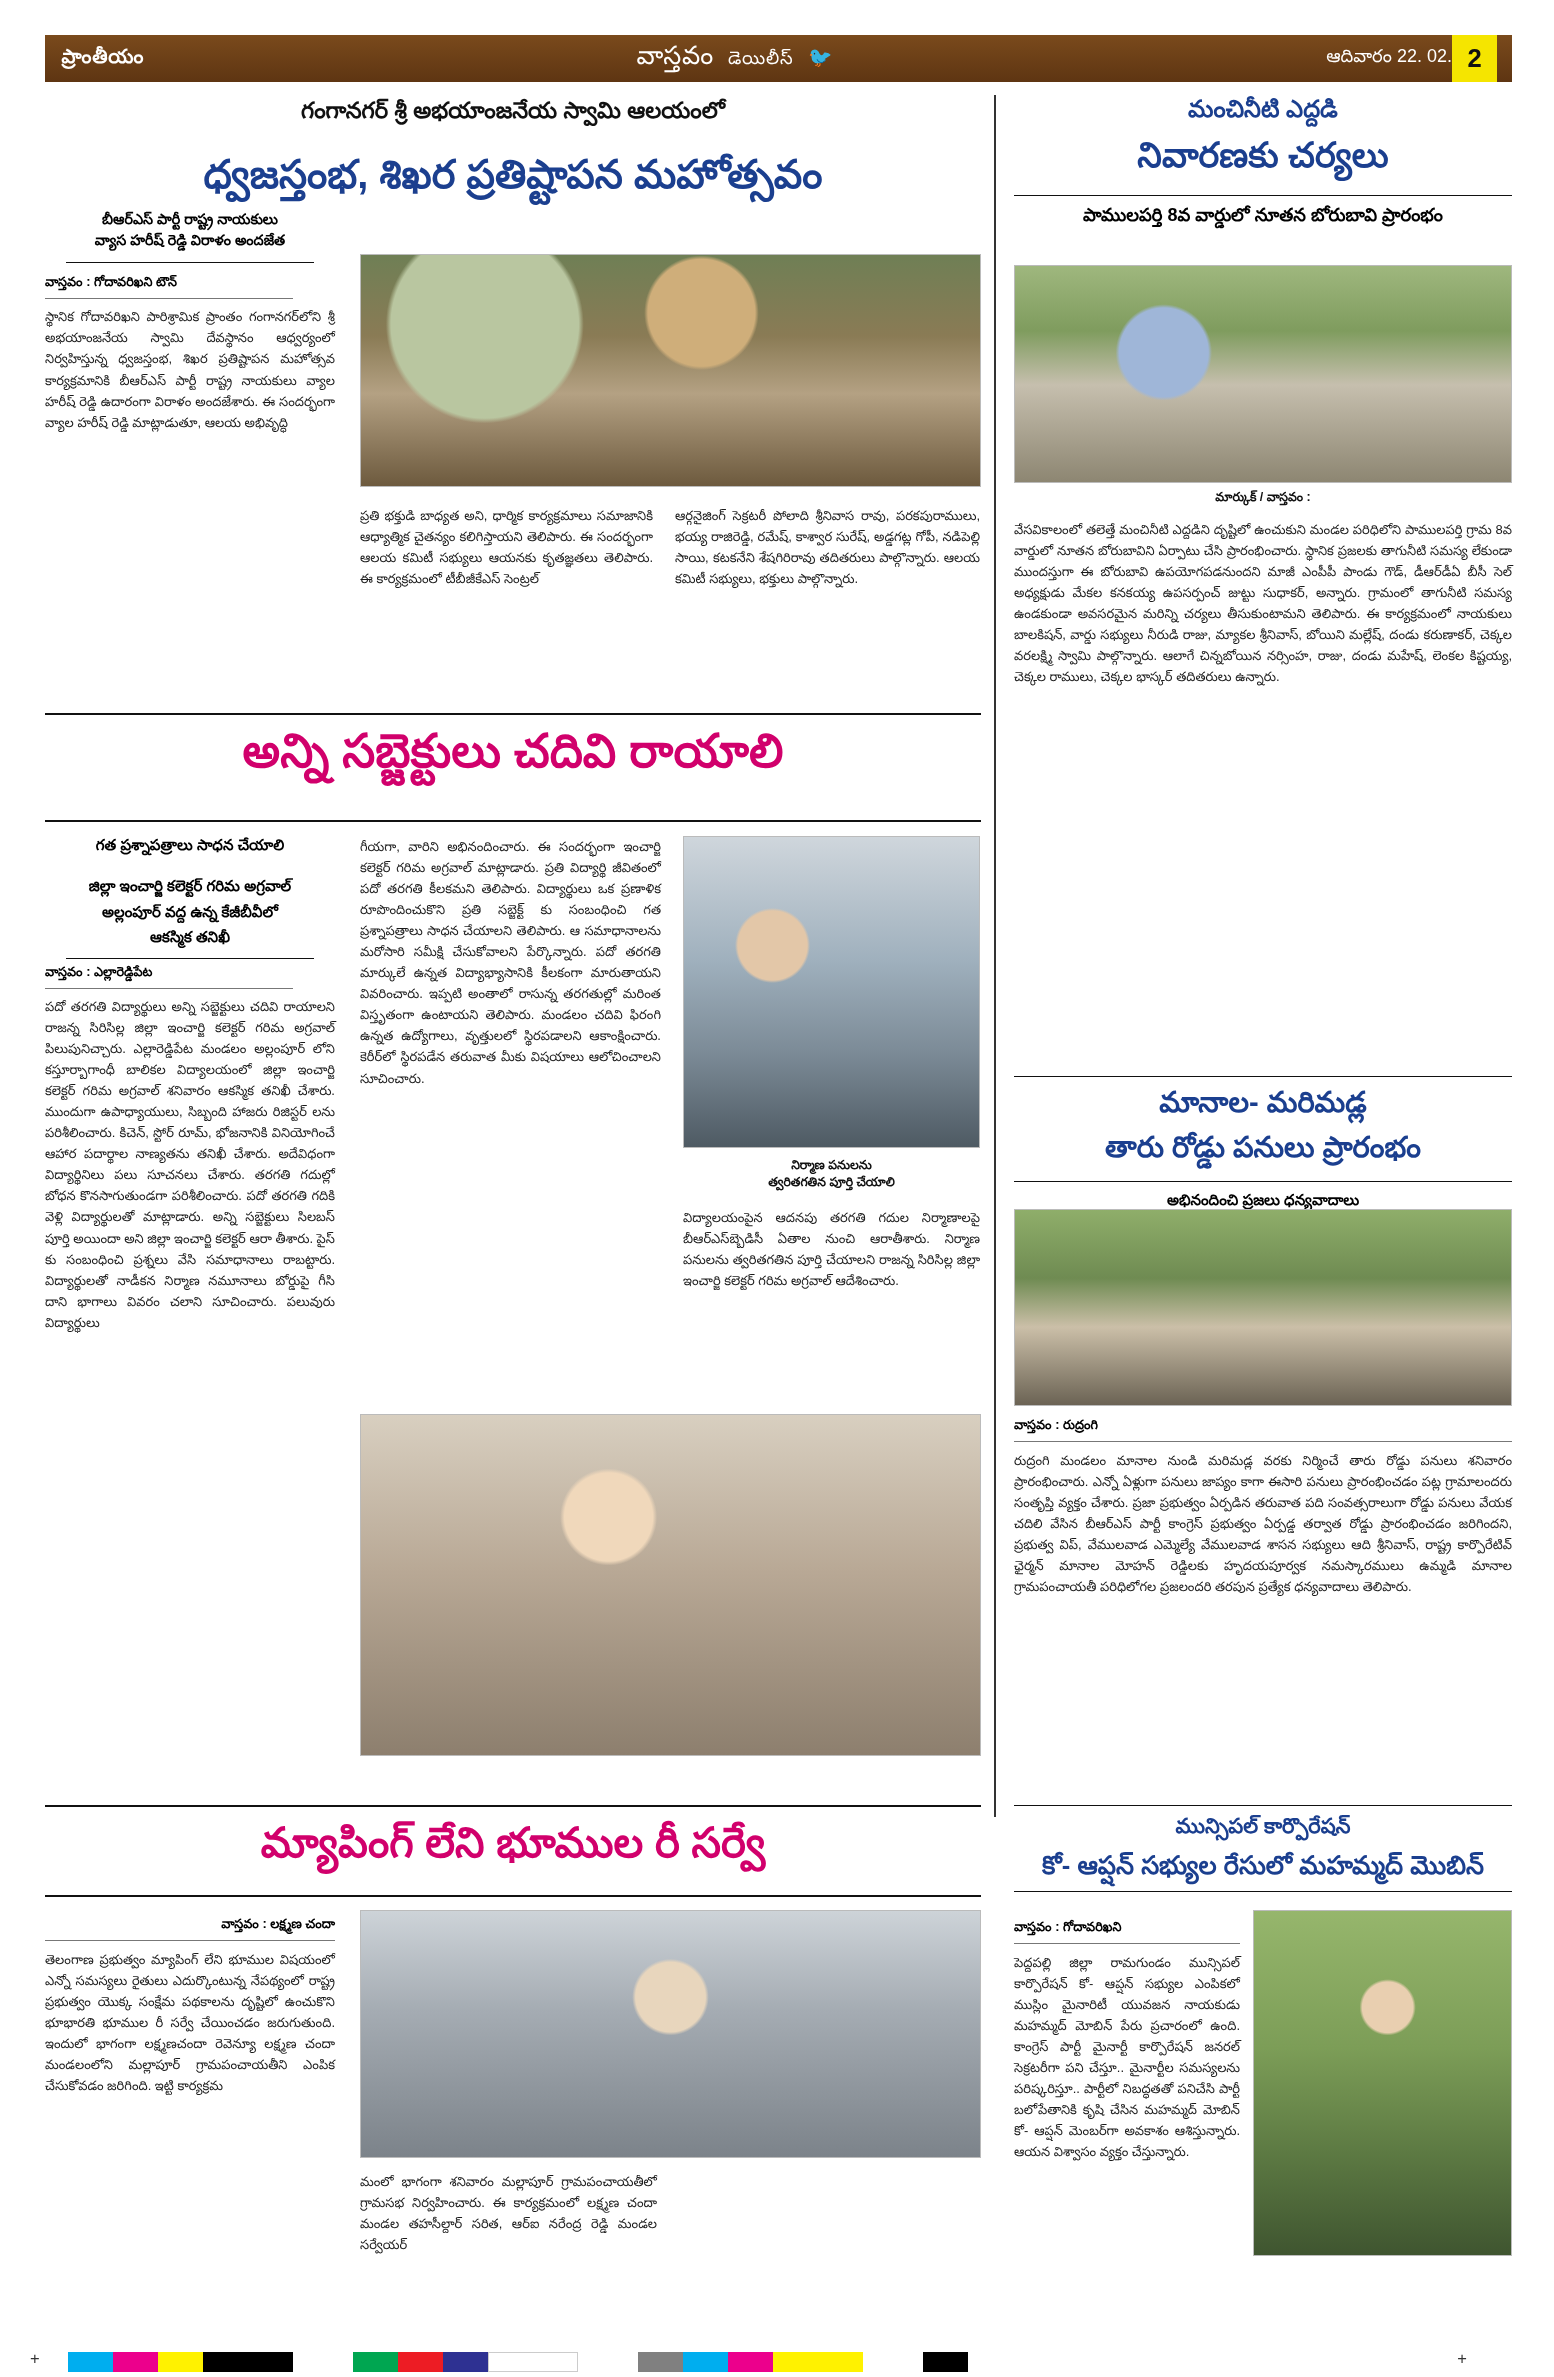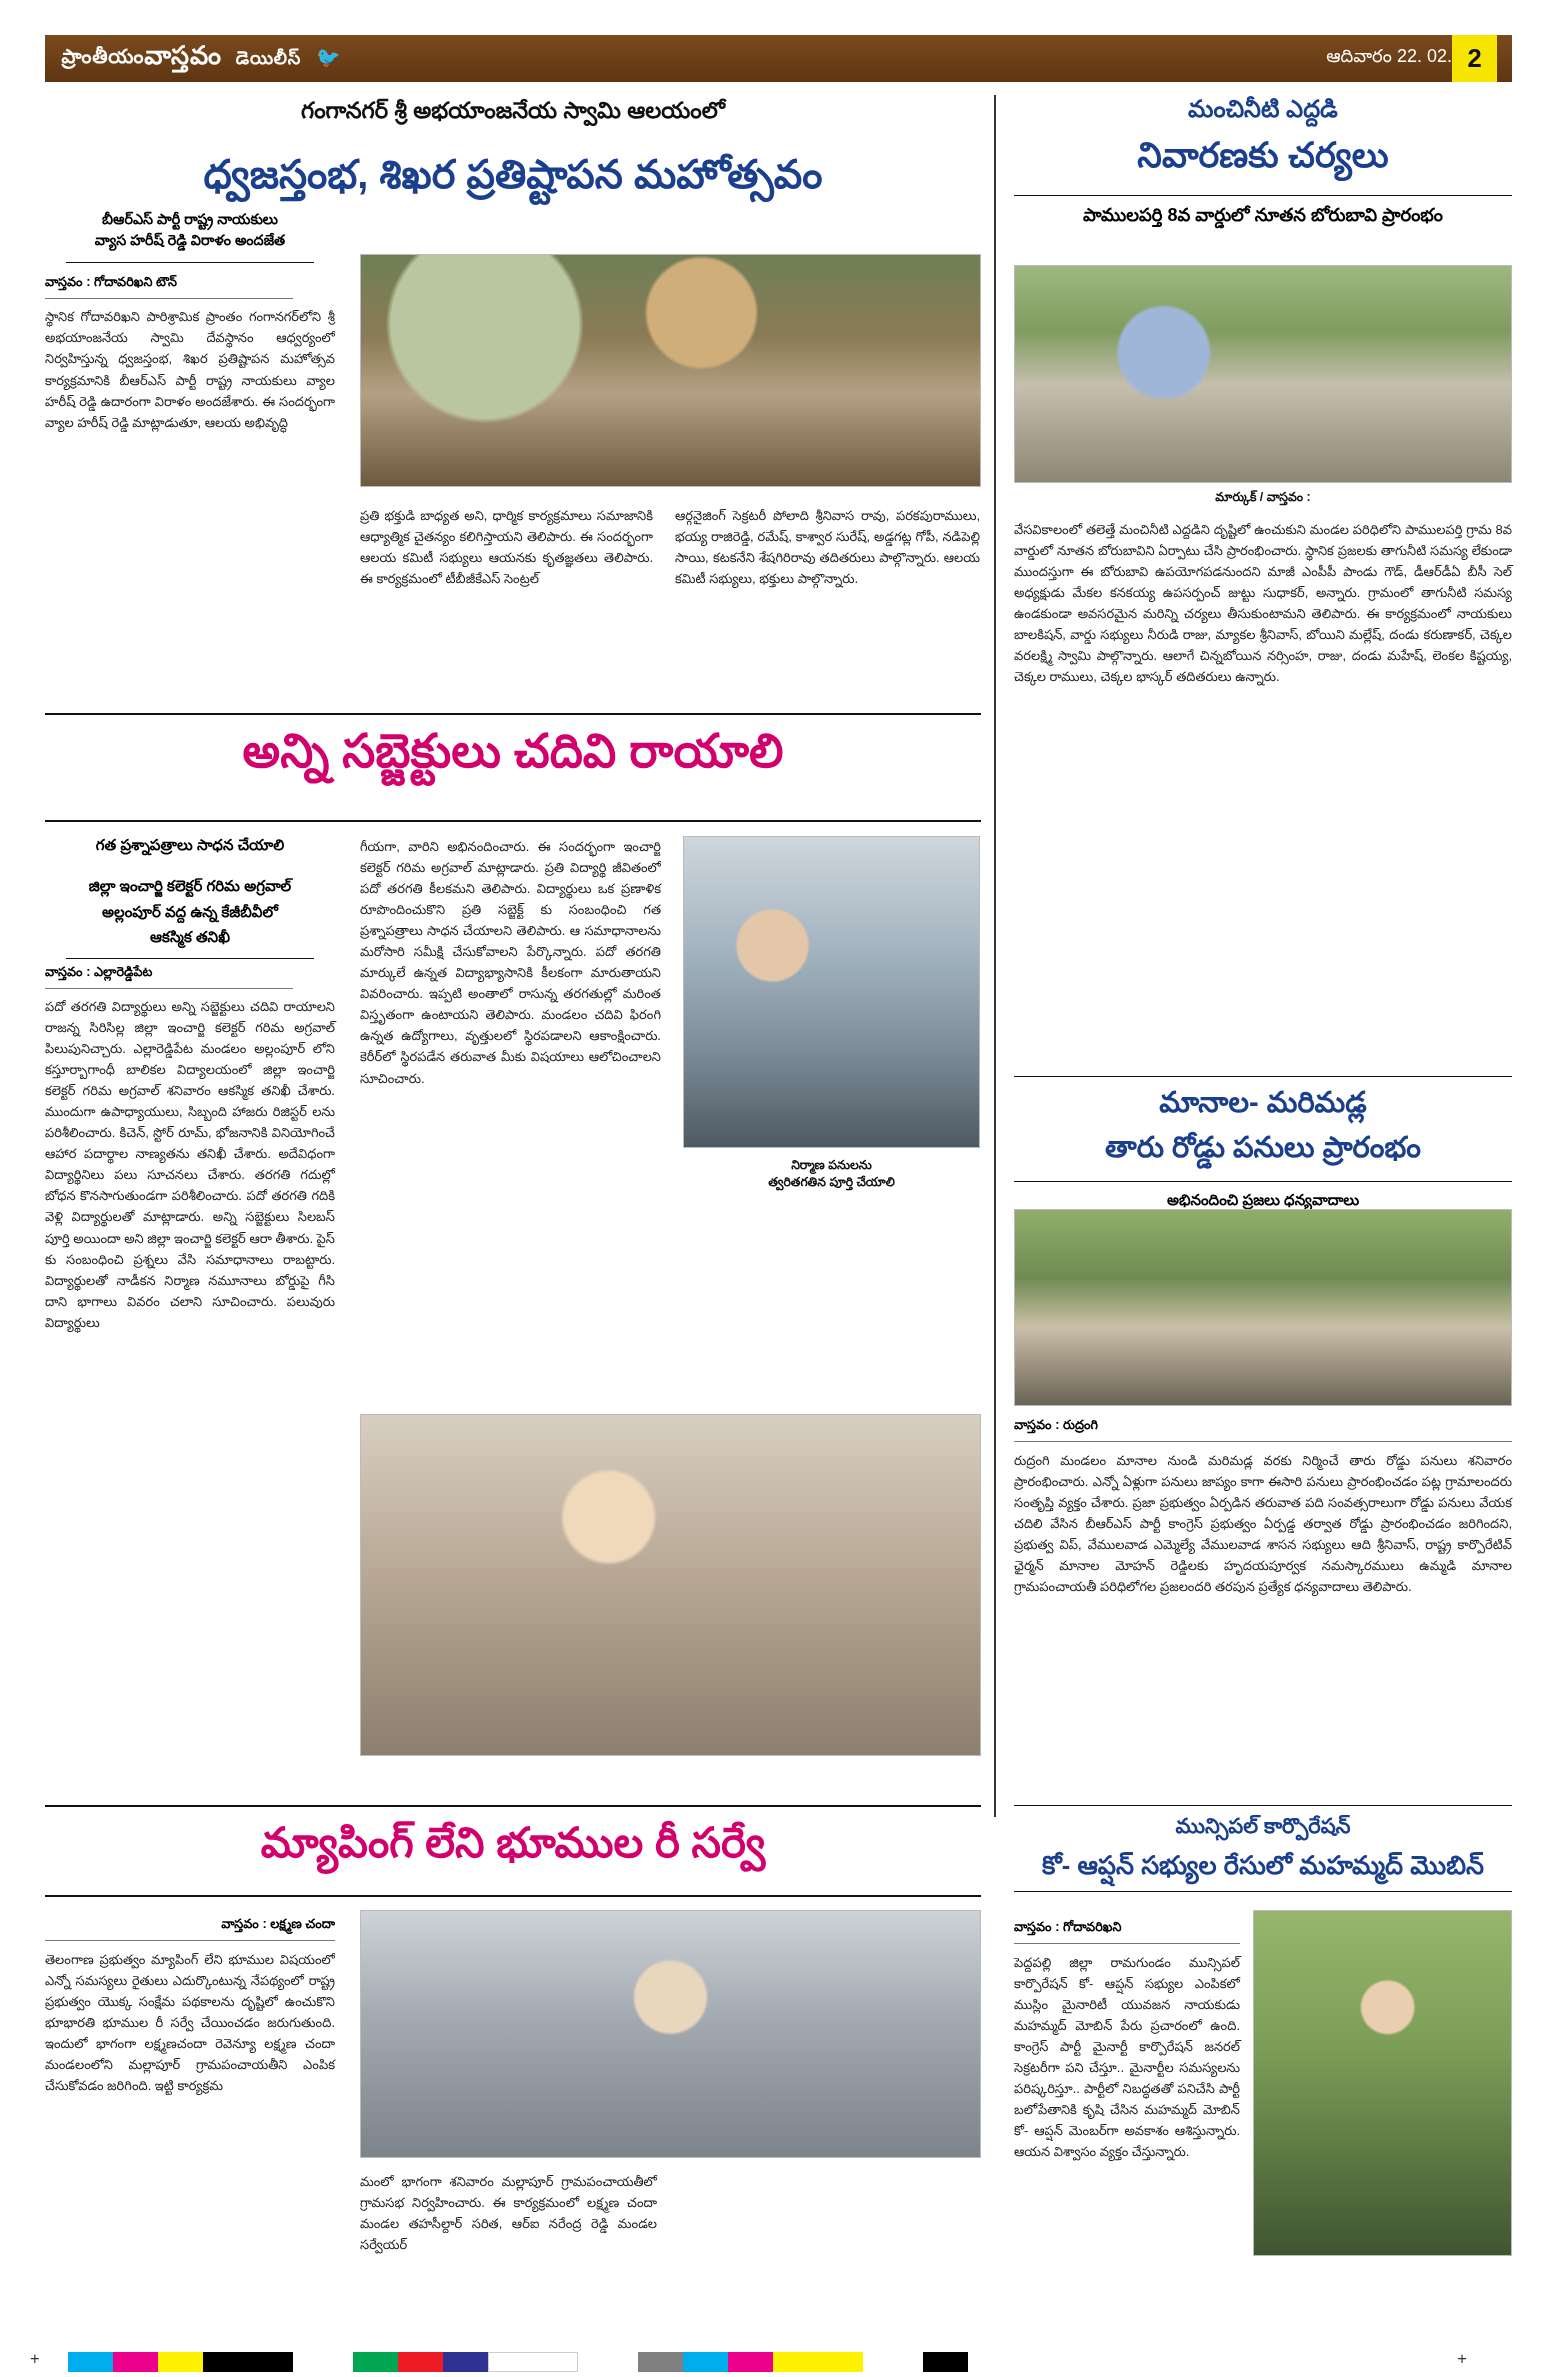--- a/index.html
+++ b/index.html
@@ -25,21 +25,21 @@
     position: absolute;
     left: 45px; top: 35px; width: 1467px; height: 47px;
     background: linear-gradient(to bottom,#7a4a1c,#5e3512);
     display: flex; align-items: center;
   }
   .mast-left {
     color:#fff; font-size: 19.6px; font-weight:bold; padding-left: 16.5px;
     letter-spacing: 0.8px;
   }
   .mast-center {
-    flex: 1; color:#ffffff; font-size: 25.6px; font-weight: bold;
+    flex: 1; text-align:center; color:#ffffff; font-size: 25.6px; font-weight: normal;
     letter-spacing: 0.8px;
   }
   .mast-center .bird { font-size: 19.6px; margin-left: 7.5px; }
   .mast-right {
     color:#fff; font-size: 18px; padding-right: 15px; white-space: nowrap;
   }
   .page-num {
     position:absolute; right: 0px; top: 35px; width: 45px; height: 47px;
     background: #f5e500; color:#111; font-size: 25.6px; font-weight: bold;
     display:flex; align-items:center; justify-content:center;
@@ -184,20 +184,23 @@
 
   <div style="position:absolute;left:360px;top:836px;width:301px;">
     <div class="col-text">గీయగా, వారిని అభినందించారు. ఈ సందర్భంగా ఇంచార్జి కలెక్టర్ గరిమ అగ్రవాల్ మాట్లాడారు. ప్రతి విద్యార్థి జీవితంలో పదో తరగతి కీలకమని తెలిపారు. విద్యార్థులు ఒక ప్రణాళిక రూపొందించుకొని ప్రతి సబ్జెక్ట్ కు సంబంధించి గత ప్రశ్నాపత్రాలు సాధన చేయాలని తెలిపారు. ఆ సమాధానాలను మరోసారి సమీక్షి చేసుకోవాలని పేర్కొన్నారు. పదో తరగతి మార్కులే ఉన్నత విద్యాభ్యాసానికి కీలకంగా మారుతాయని వివరించారు. ఇప్పటి అంతాలో రాసున్న తరగతుల్లో మరింత విస్తృతంగా ఉంటాయని తెలిపారు. మండలం చదివి ఫిరంగి ఉన్నత ఉద్యోగాలు, వృత్తులలో స్థిరపడాలని ఆకాంక్షించారు. కెరీర్‌లో స్థిరపడేన తరువాత మీకు విషయాలు ఆలోచించాలని సూచించారు.</div>
   </div>
 
   <div class="photo ph3" style="position:absolute;left:683px;top:836px;width:297px;height:312px;"></div>
   <div style="position:absolute;left:683px;top:1157px;width:297px;">
     <div class="caption" style="white-space:pre-line;">నిర్మాణ పనులను
 త్వరితగతిన పూర్తి చేయాలి</div>
   </div>
+  <div style="position:absolute;left:683px;top:1207px;width:297px;">
+    <div class="col-text">విద్యాలయంపైన ఆదనపు తరగతి గదుల నిర్మాణాలపై బీఆర్ఎస్‌బ్బెడిసీ ఏతాల నుంచి ఆరాతీశారు. నిర్మాణ పనులను త్వరితగతిన పూర్తి చేయాలని రాజన్న సిరిసిల్ల జిల్లా ఇంచార్జి కలెక్టర్ గరిమ అగ్రవాల్ ఆదేశించారు.</div>
+  </div>
 
   <div class="photo ph4" style="position:absolute;left:360px;top:1414px;width:621px;height:342px;"></div>
 
   <div style="position:absolute;left:1014px;top:1076px;width:498px;border-top:1.5px solid #111;"></div>
   <div style="position:absolute;left:1014px;top:1086px;width:498px;">
     <div class="hl-blue" style="text-align:center;font-size:29px;font-weight:bold;">మానాల- మరిమడ్ల</div>
     <div class="hl-blue" style="text-align:center;font-size:29px;font-weight:bold;margin-top:4.5px;">తారు రోడ్డు పనులు ప్రారంభం</div>
     <div class="rule" style="margin-top:10.5px;"></div>
     <div class="byline" style="text-align:center;font-size:15px;margin-top:9px;">అభినందించి ప్రజలు ధన్యవాదాలు</div>
   </div>

